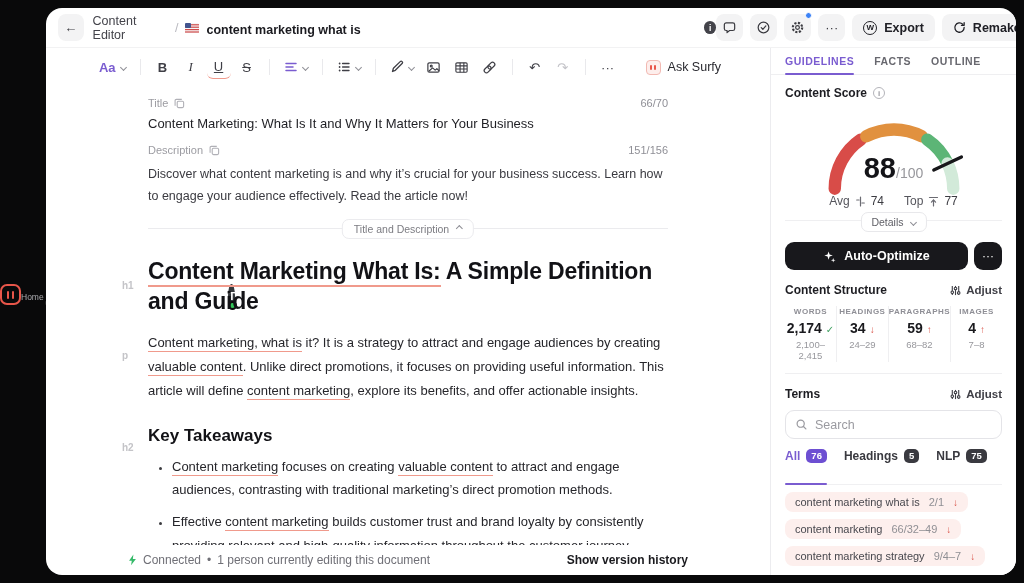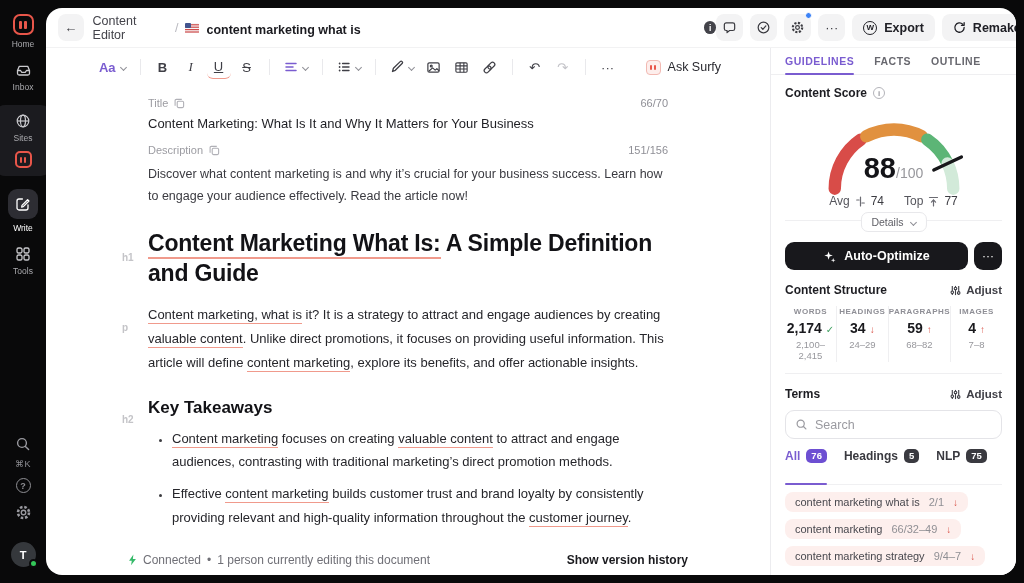--- a/index.html
+++ b/index.html
@@ -6,21 +6,21 @@
     --accent:#7a5cd0; --brand:#e8564a; --uline:#f09a8c;
     --score-red:#d84c48; --score-orange:#e1913f; --score-green:#5cb576; --score-green-light:#d2ead9;
     --bad:#d9544a; --ok:#3fa060;
   }
   *{box-sizing:border-box;margin:0;padding:0;font-family:"Liberation Sans","DejaVu Sans",sans-serif}
   html,body{width:1024px;height:583px;overflow:hidden;background:#09090a}
   svg{display:block}
   .frame{width:1024px;height:583px;background:#09090a;display:flex;padding:8px 8px 8px 0}
 
   
-  .sidebar{width:46px;display:flex;flex-direction:column;align-items:center;padding-top:6px}
+  .sidebar{width:46px;display:flex;flex-direction:row;align-items:center;padding-top:6px}
   .logo{width:21px;height:21px;border:2.4px solid var(--brand);border-radius:7px;display:flex;align-items:center;justify-content:center;gap:2.5px}
   .logo i{display:block;width:2.4px;height:8px;background:var(--brand);border-radius:1px}
   .logo.mini{width:17px;height:17px;border-width:2px;border-radius:5px}
   .logo.mini i{width:2px;height:6px}
   .s-label{font-size:8.5px;color:#ababaf;margin-top:4px}
   .s-label.active{color:#fff}
   .s-icon{margin-top:13px;cursor:pointer}
   .s-group{margin-top:13px;width:56px;background:#1b1b1f;border-radius:10px;display:flex;flex-direction:column;align-items:center;padding:8px 0 8px}
   .s-active{margin-top:13px;width:30px;height:30px;background:#2d2d33;border-radius:9px;display:flex;align-items:center;justify-content:center}
   .s-spacer{flex:1}
@@ -416,20 +416,26 @@
                   <svg width="11" height="11" viewBox="0 0 12 12" fill="none" stroke="#b0b0b6" stroke-width="1.2">
                       <rect x="3.5" y="3.5" width="7" height="7" rx="1.4"></rect>
                       <path d="M8.5 1.5h-6A1.3 1.3 0 0 0 1.2 2.8v5.7"></path>
                     </svg>
                 </span>
               </span>
               <span class="meta-counter">151/156</span>
             </div>
             <div class="meta-desc-value">Discover what content marketing is and why it’s crucial for your business success. Learn how to engage your audience effectively. Read the article now!</div>
 
+            <div class="collapse-row">
+              <span class="collapse-pill">
+                <span>Title and Description</span>
+                <span class="chev up"></span>
+              </span>
+            </div>
 
             <div class="block">
               <span class="tag-marker" style="top:24px">h1</span>
               <h1 class="doc-h1"><span class="u">Content Marketing What Is:</span><span> A Simple Definition and Guide</span></h1>
             </div>
 
             <div class="block">
               <span class="tag-marker" style="top:19px">p</span>
               <p class="doc-p"><span class="u">Content marketing, what is</span><span> it? It is a strategy to attract and engage audiences by creating </span><span class="u">valuable content</span><span>. Unlike direct promotions, it focuses on providing useful information. This article will define </span><span class="u">content marketing</span><span>, explore its benefits, and offer actionable insights.</span></p>
             </div>

